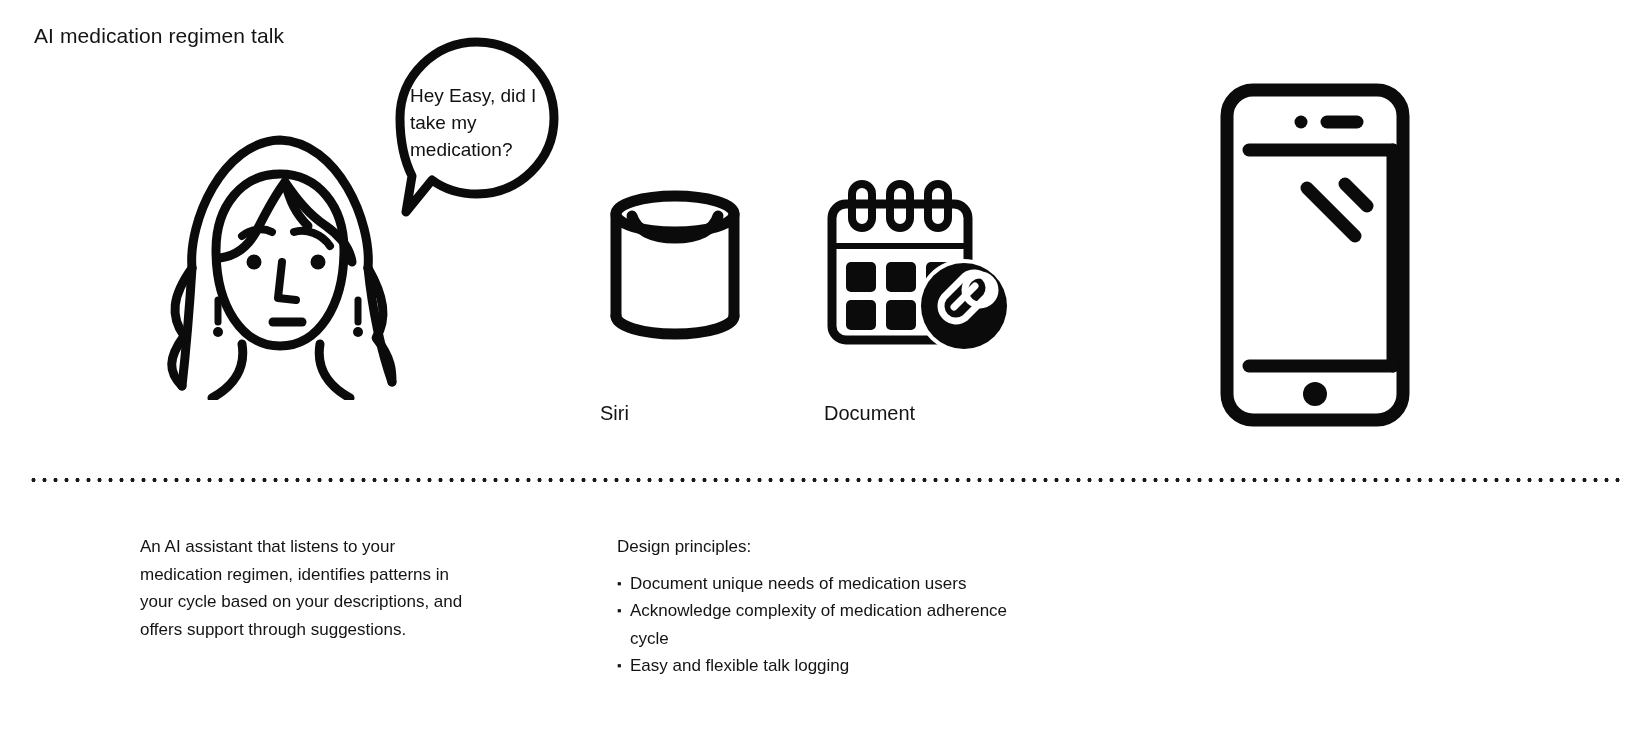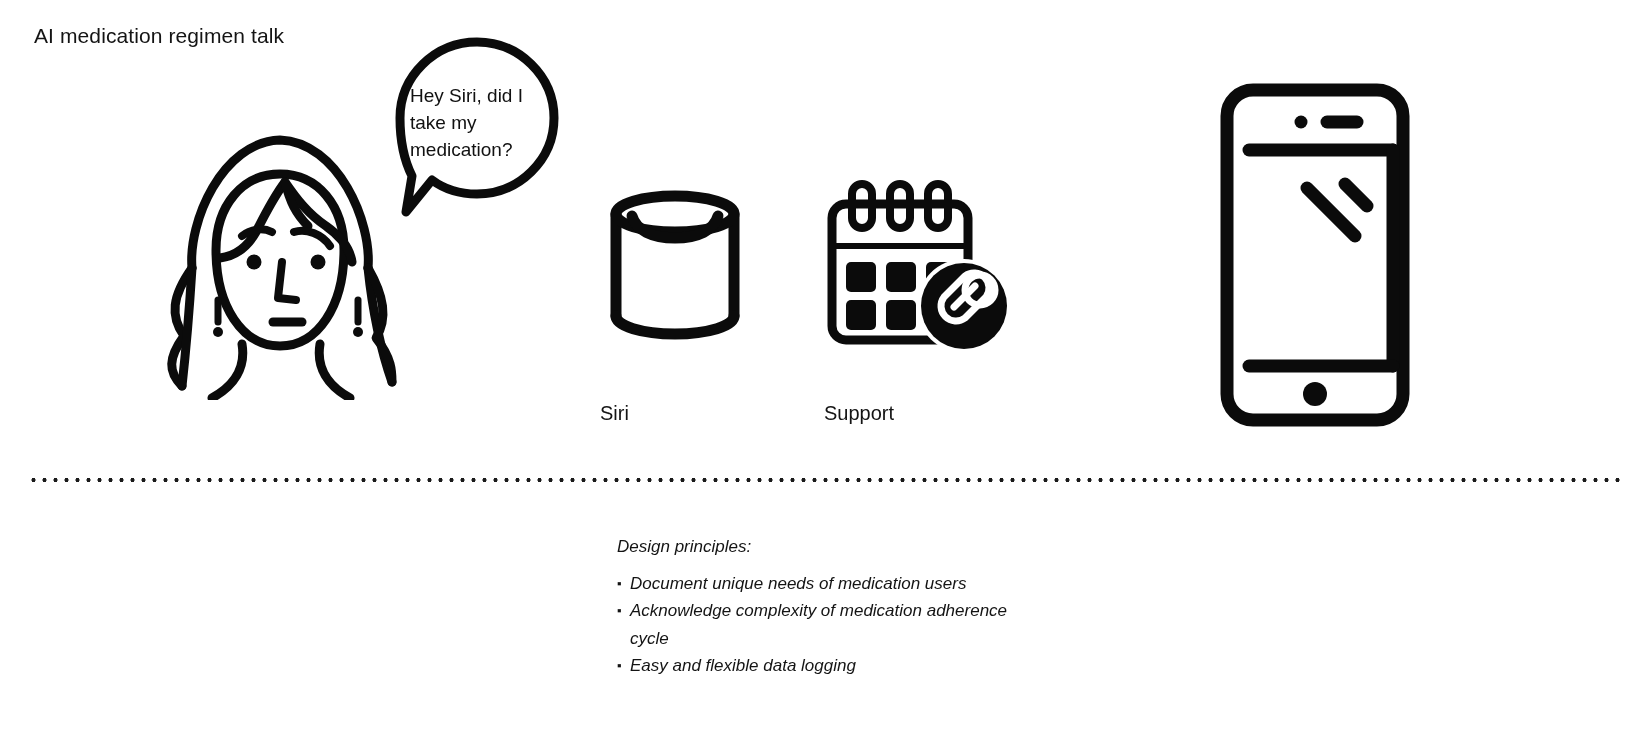--- a/index.html
+++ b/index.html
@@ -83,21 +83,20 @@
     color: #141414;
   }
   #principles-col {
     position: absolute;
     left: 617px;
     top: 533px;
     width: 420px;
     font-size: 17px;
     line-height: 27.5px;
     color: #141414;
-    font-style: italic;
   }
   #principles-heading { margin: 0 0 9px 0; }
   .bullet-list { margin: 0; padding: 0; list-style: none; }
   .bullet-item {
     position: relative;
     padding-left: 13px;
   }
   .bullet-item .bullet-mark {
     position: absolute;
     left: 0;
@@ -151,21 +150,21 @@
     </svg>
   </div>
 
   <div class="art" id="bubble-art">
     <svg viewBox="0 0 190 190" width="190" height="190" fill="none" stroke="#0b0b0b" stroke-width="9" stroke-linecap="round" stroke-linejoin="round">
       <path d="M95 8 C137 8 172 42 172 84 C172 126 137 160 95 160
                C78 160 62 155 50 146 L24 178 L30 142
                C22 126 18 106 18 84 C18 42 53 8 95 8 Z"></path>
     </svg>
   </div>
-  <div id="bubble-text">Hey Siri, did I take my medication?</div>
+  <div id="bubble-text">Hey Easy, did I take my medication?</div>
 
   <div class="art" id="siri-art">
     <svg viewBox="0 0 150 160" width="150" height="160" fill="none" stroke="#0b0b0b" stroke-width="11" stroke-linecap="round" stroke-linejoin="round">
 
       <path d="M16 28 L16 130"></path>
       <path d="M134 28 L134 130"></path>
 
       <ellipse cx="75" cy="28" rx="59" ry="18"></ellipse>
 
       <path d="M16 130 C16 140 42 148 75 148 C108 148 134 140 134 130"></path>
@@ -199,21 +198,21 @@
       <circle cx="140" cy="126" r="43" fill="#0b0b0b" stroke="none"></circle>
 
       <g stroke="#ffffff" fill="none" stroke-width="7" stroke-linecap="round">
         <path d="M125 142 L146 121 A15 15 0 0 0 125 100 L104 121 A15 15 0 0 0 125 142 Z" transform="translate(16,-4)"></path>
         <path d="M130 127 L151 106"></path>
       </g>
 
       <circle cx="156" cy="110" r="15" fill="none" stroke="#ffffff" stroke-width="7"></circle>
     </svg>
   </div>
-  <div class="icon-caption" id="doc-caption">Support</div>
+  <div class="icon-caption" id="doc-caption">Document</div>
 
   <div class="art" id="phone-art">
     <svg viewBox="0 0 200 350" width="200" height="350" fill="none" stroke="#0b0b0b" stroke-width="13" stroke-linecap="round" stroke-linejoin="round">
 
       <rect x="12" y="10" width="176" height="330" rx="26"></rect>
 
       <circle cx="86" cy="42" r="6.5" fill="#0b0b0b" stroke="none"></circle>
 
       <path d="M112 42 L142 42" stroke-width="13"></path>
 
@@ -225,32 +224,33 @@
 
       <path d="M92 108 L140 156" stroke-width="13"></path>
       <path d="M130 104 L152 126" stroke-width="13"></path>
 
       <circle cx="100" cy="314" r="12" fill="#0b0b0b" stroke="none"></circle>
     </svg>
   </div>
 
   <div id="divider"></div>
 
+  <div id="desc-col">An AI assistant that listens to your medication regimen, identifies patterns in your cycle based on your descriptions, and offers support through suggestions.</div>
 
   <div id="principles-col">
     <p id="principles-heading">Design principles:</p>
     <ul class="bullet-list">
       <li class="bullet-item">
         <span class="bullet-mark">▪</span>
         <span>Document unique needs of medication users</span>
       </li>
       <li class="bullet-item">
         <span class="bullet-mark">▪</span>
         <span>Acknowledge complexity of medication adherence cycle</span>
       </li>
       <li class="bullet-item">
         <span class="bullet-mark">▪</span>
-        <span>Easy and flexible data logging</span>
+        <span>Easy and flexible talk logging</span>
       </li>
     </ul>
   </div>
 
 </div>
 
 </body></html>

